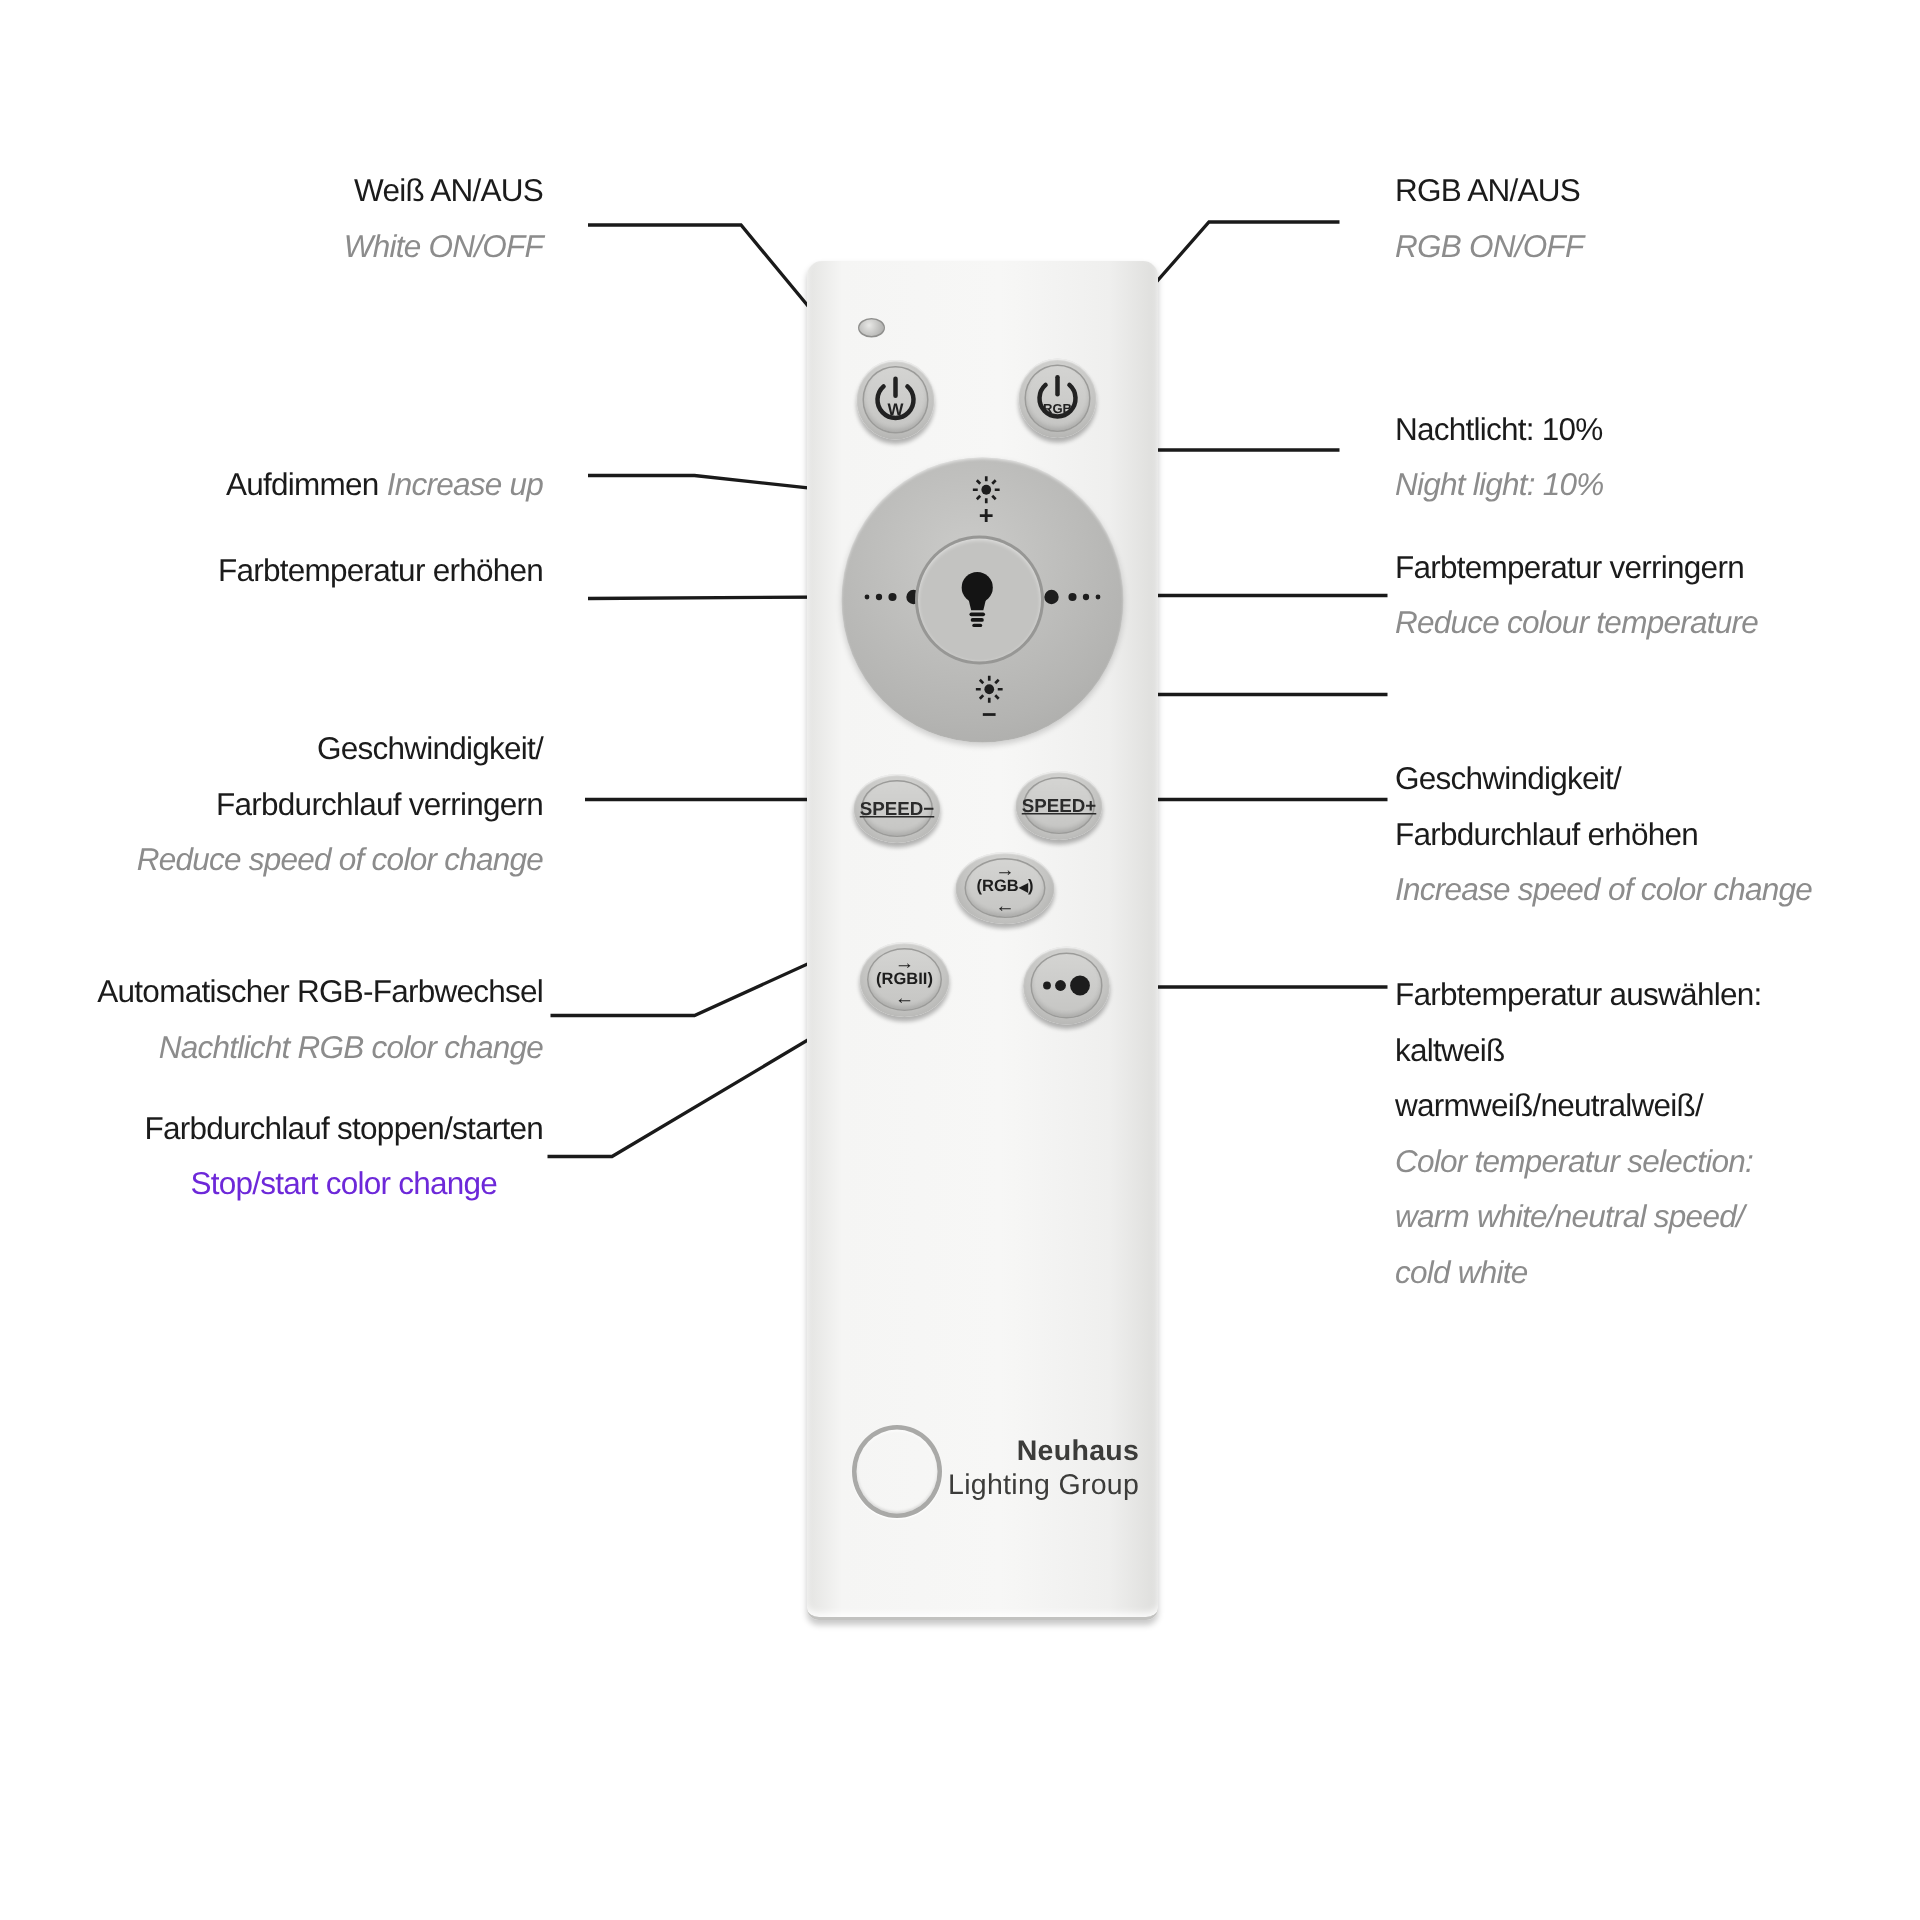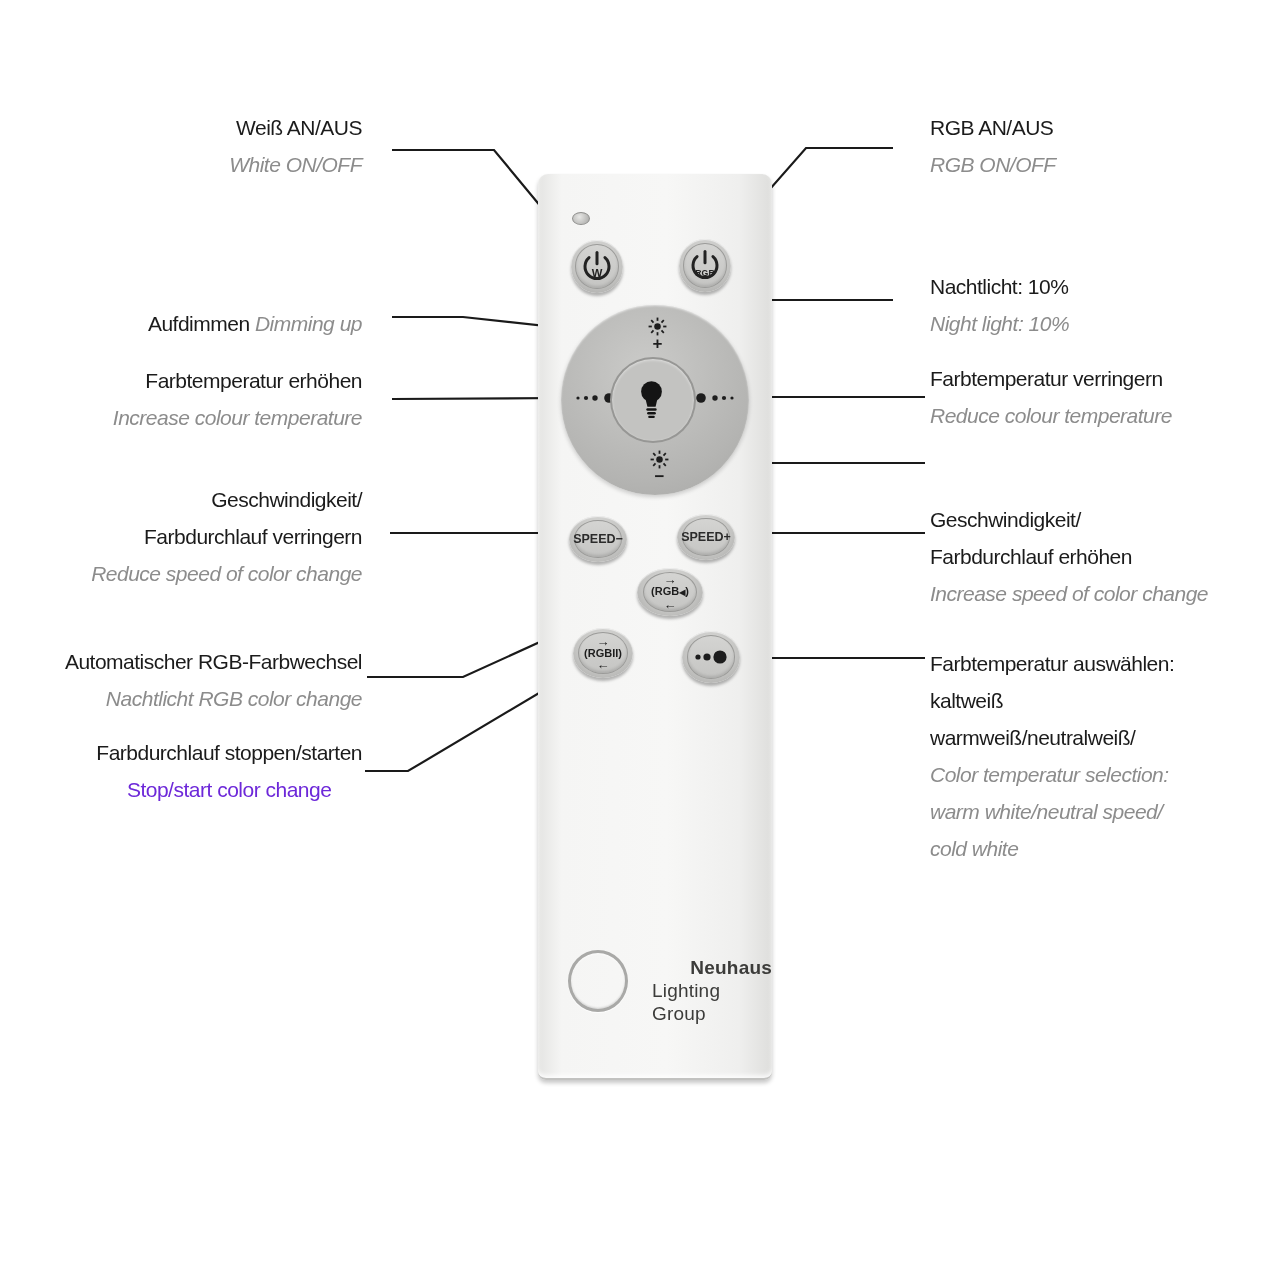--- a/index.html
+++ b/index.html
@@ -27,40 +27,40 @@
        border:1px solid #8f8f8d;}
   .btn{position:absolute;border-radius:50%;
        background:radial-gradient(circle at 50% 32%,#dadad8,#c3c3c1 62%,#a8a8a6);
        box-shadow:0 3px 3px rgba(0,0,0,0.28), inset 0 1px 1px rgba(255,255,255,0.7);
        display:flex;align-items:center;justify-content:center;cursor:pointer;}
   .btn-inner{border-radius:50%;width:80%;height:80%;
        background:linear-gradient(#d4d4d2,#c5c5c3);
        border:1px solid #9b9b99;
        box-shadow:inset 0 -2px 3px rgba(0,0,0,0.12);
        display:flex;flex-direction:column;align-items:center;justify-content:center;}
-  .btn-text{font-size:12.5px;font-weight:700;color:#2b2b2b;letter-spacing:0;}
+  .btn-text{font-size:12.5px;font-weight:700;color:#2b2b2b;letter-spacing:0;text-decoration:underline;}
   .cycle-row{line-height:11px;font-size:13px;color:#1d1d1d;text-align:center;}
   .cycle-mid{font-size:11px;font-weight:700;color:#1d1d1d;line-height:12px;white-space:nowrap;}
   .tri{font-size:8px;}
   
   #dial{position:absolute;left:23px;top:131px;width:188px;height:190px;border-radius:50%;
         background:radial-gradient(circle at 45% 35%,#cbcbc9,#b4b4b2 68%,#a6a6a4);
         box-shadow:0 2px 4px rgba(0,0,0,0.18), inset 0 1px 2px rgba(255,255,255,0.55);}
   #dial-inner{position:absolute;left:72px;top:183px;width:82px;height:82px;border-radius:50%;
         background:#c3c3c1;border:2px solid rgba(115,115,113,0.55);
         box-shadow:inset 0 1px 3px rgba(255,255,255,0.5);}
   .dial-zone{position:absolute;display:flex;flex-direction:column;align-items:center;cursor:pointer;}
   .pm{font-size:17px;font-weight:700;color:#1d1d1d;line-height:12px;margin-top:1px;}
   
   #logo-ring{position:absolute;left:30px;top:776px;width:54px;height:56px;border-radius:50%;
         border:3px solid #a9a9a7;
         box-shadow:inset 0 1px 2px rgba(255,255,255,0.8), 0 1px 1px rgba(255,255,255,0.9), inset 0 -1px 2px rgba(0,0,0,0.15);}
   #logo-text{position:absolute;left:94px;top:782px;line-height:23px;font-size:19px;color:#3c3c3a;letter-spacing:0.2px;}
   #logo-text .l1{font-weight:700;display:block;text-align:right;}
-  #logo-text .l2{font-weight:400;display:block;margin-left:20px;}
+  #logo-text .l2{font-weight:400;display:block;}
 </style>
 </head>
 <body>
 
 <div id="canvas">
 
   <svg id="lines" width="1280" height="1280">
     <polyline points="392,150 494,150 566,237"></polyline>
     <polyline points="893,148 806,148 727,238"></polyline>
     <polyline points="893,300 748,300 672,375"></polyline>
@@ -74,26 +74,25 @@
     <polyline points="365,771 408,771 571,674"></polyline>
     <polyline points="925,658 742,658"></polyline>
   </svg>
 
   <div class="lbl left" style="top:109px">
     <span class="de">Weiß AN/AUS</span>
     <span class="en">White ON/OFF</span>
   </div>
 
   <div class="lbl left" style="top:305px">
-    <span class="de"><span>Aufdimmen</span> <span class="inline-en">Dimming up</span></span>
+    <span class="de"><span>Aufdimmen</span> <span class="inline-en">Increase up</span></span>
   </div>
 
   <div class="lbl left" style="top:362px">
     <span class="de">Farbtemperatur erhöhen</span>
-    <span class="en">Increase colour temperature</span>
   </div>
 
   <div class="lbl left" style="top:481px">
     <span class="de">Geschwindigkeit/</span>
     <span class="de">Farbdurchlauf verringern</span>
     <span class="en">Reduce speed of color change</span>
   </div>
 
   <div class="lbl left" style="top:643px">
     <span class="de">Automatischer RGB-Farbwechsel</span>

